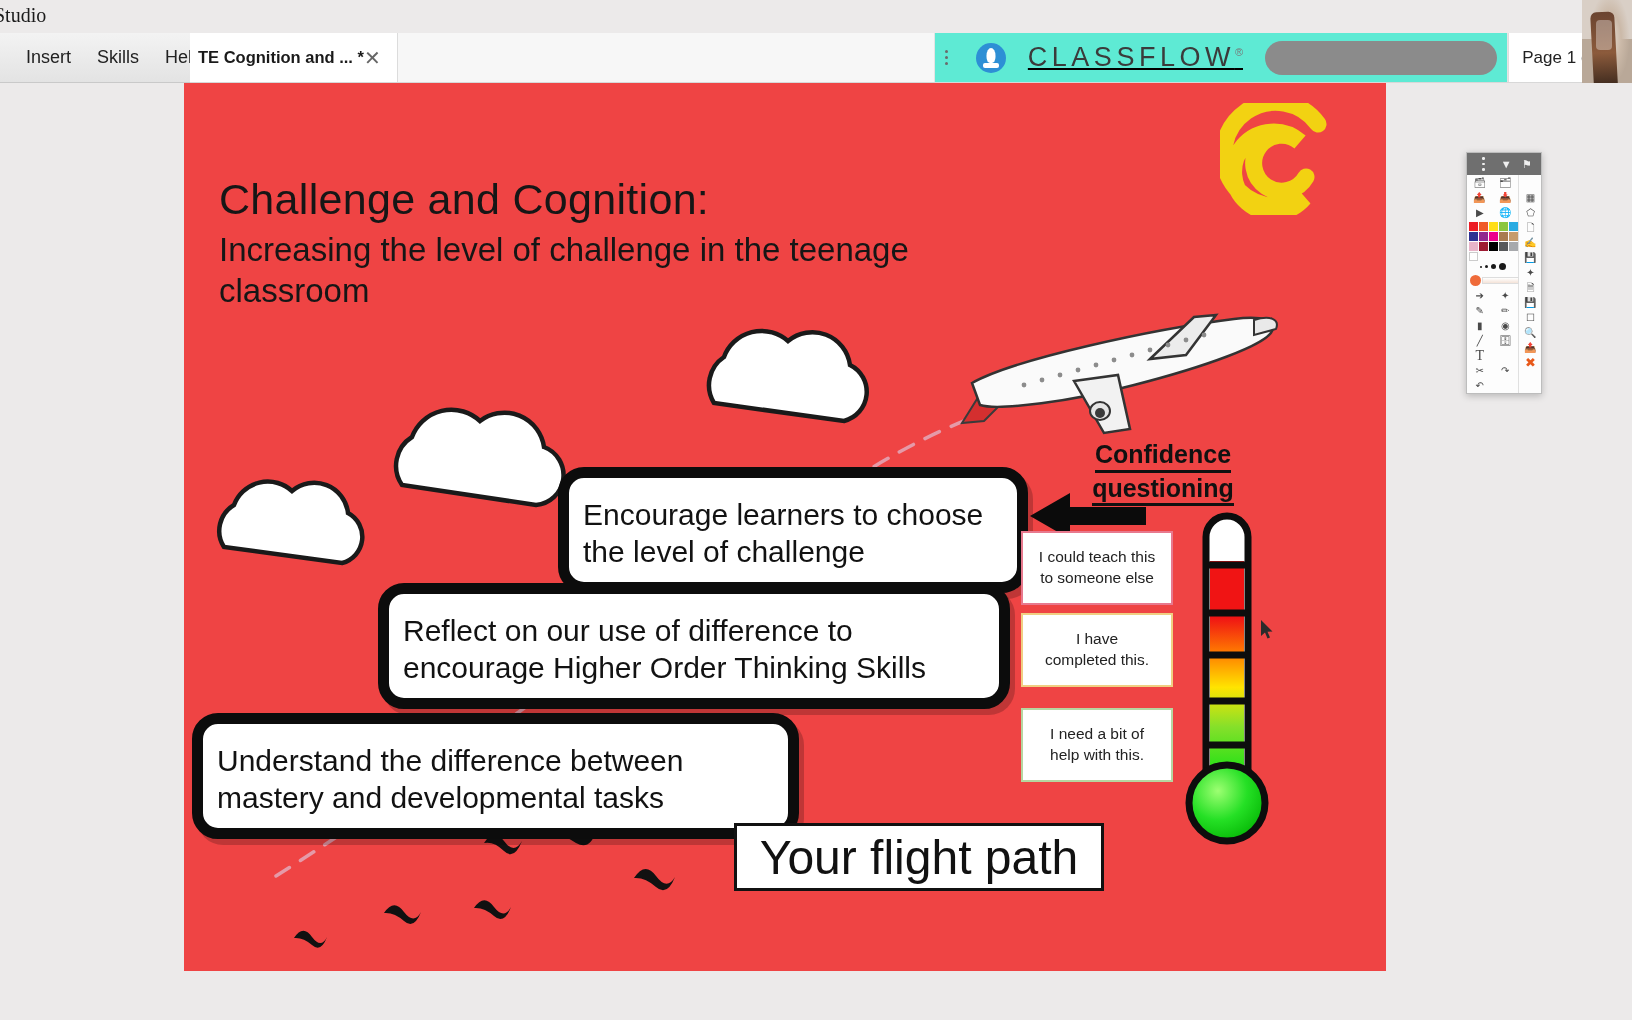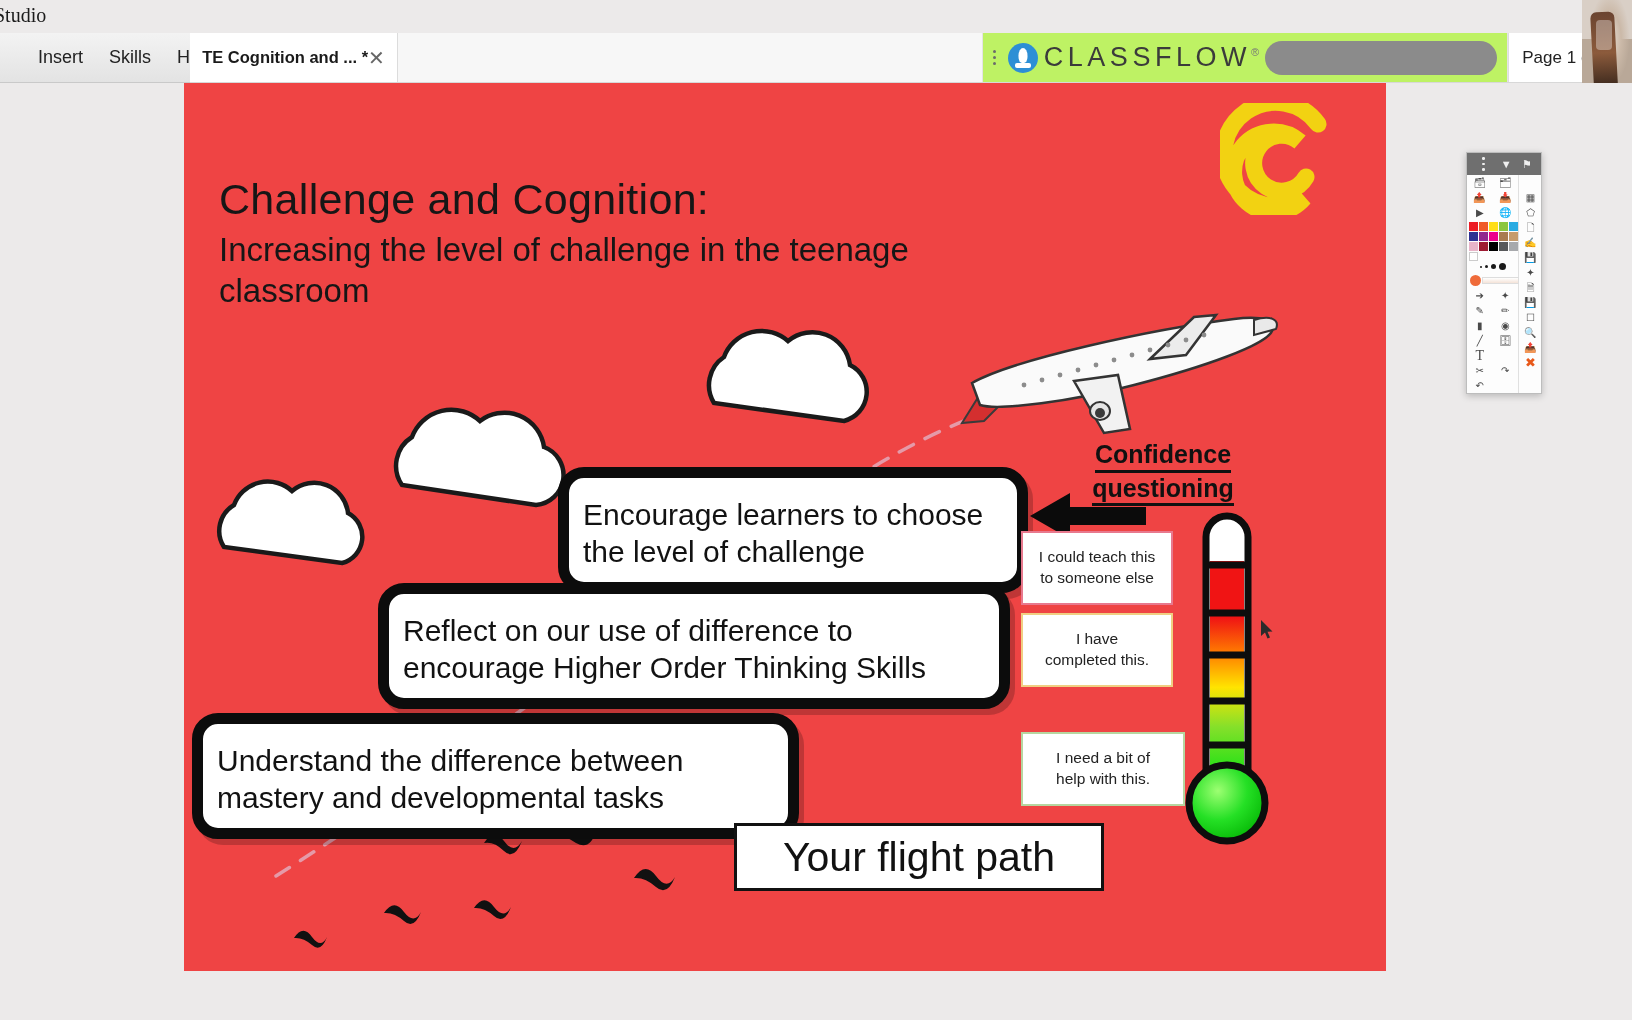--- a/index.html
+++ b/index.html
@@ -18,48 +18,48 @@
     font-size: 20px; color: #1b1b1b;
     font-family: "Liberation Serif", serif;
   }
 
   #menubar {
     position: absolute; left: 0; top: 33px;
     width: 190px; height: 50px;
     background: linear-gradient(#f3f3f3,#e3e3e3);
     border-bottom: 1px solid #c9c9c9;
     display: flex; align-items: center; gap: 26px;
-    padding-left: 38px;
+    padding-left: 26px;
   }
   .menu-item { font-size: 18px; color: #222; cursor: default; }
 
   #topstrip {
     position: absolute; left: 190px; top: 33px;
     width: 1442px; height: 50px;
     background: #fbfbfb;
     border-bottom: 1px solid #d8d8d8;
     display: flex; align-items: stretch;
   }
 
   #doc-tab {
     width: 208px; background: #ffffff;
     border-right: 1px solid #dcdcdc;
-    display: flex; align-items: center; justify-content: center;
+    display: flex; align-items: center; justify-content: flex-start;
     gap: 0; padding: 0 8px;
   }
   #doc-tab .title { font-size: 16.5px; font-weight: bold; color: #1a1a1a;
                     white-space: nowrap; overflow: hidden; }
   #doc-tab .closex { font-size: 20px; color: #666; font-weight: 300; line-height: 1; }
 
   #tab-filler { flex: 1; background: #f7f7f7; }
 
   #cf-zone {
-    display: flex; align-items: center; gap: 6px;
-    padding: 0 10px 0 4px; background: #bef264;
-    border-left: 1px solid #e4e4e4; border-right: 1px solid #e4e4e4;
+    display: flex; align-items: center; gap: 22px;
+    padding: 0 10px 0 4px; background: #5eead4;
+    border-left: 1px solid #e4e4e4; border-right: 1px solid #e4e4e4; text-decoration: underline;
   }
   .kebab { display: flex; flex-direction: column; gap: 3px; padding: 0 6px; }
   .kebab i { width: 3px; height: 3px; border-radius: 50%; background: #6b6b6b; display:block; }
 
   .cf-badge {
     width: 30px; height: 30px; border-radius: 50%;
     background: #2d8fd5; position: relative; flex: none;
   }
   .cf-badge::before {
     content:""; position:absolute; left:50%; top:5px; transform:translateX(-50%);
@@ -162,31 +162,31 @@
 
   .conf-box {
     position: absolute; background: #fff; border: 2px solid #ccc;
     font-size: 15.5px; line-height: 1.35; color: #222;
     padding: 14px 9px; text-align: center;
     font-family: "Liberation Sans", sans-serif;
     white-space: pre-line;
   }
   #conf-box-1 { left: 837px; top: 448px; width: 152px; border-color: #e8798e; }
   #conf-box-2 { left: 837px; top: 530px; width: 152px; border-color: #f0cf82; }
-  #conf-box-3 { left: 837px; top: 625px; width: 164px; border-color: #b6d6a0; margin-top: 24px; }
+  #conf-box-3 { left: 837px; top: 625px; width: 152px; border-color: #b6d6a0; }
 
   
   #thermo { position: absolute; left: 998px; top: 420px; width: 90px; height: 370px; }
 
   
   #fp-box {
     position: absolute; left: 550px; top: 740px; width: 370px; height: 68px;
     border: 3px solid #111; background: #fff;
     display: flex; align-items: center; justify-content: center;
-    font-size: 41px; color: #111;
+    font-size: 48px; color: #111;
     font-family: "Liberation Sans", sans-serif;
   }
 
   
   #palette {
     position: absolute; left: 1466px; top: 152px; width: 76px;
     background: #fdfdfd; border: 1px solid #bdbdbd;
     box-shadow: 0 2px 7px rgba(0,0,0,.22);
   }
   #palette-head {

